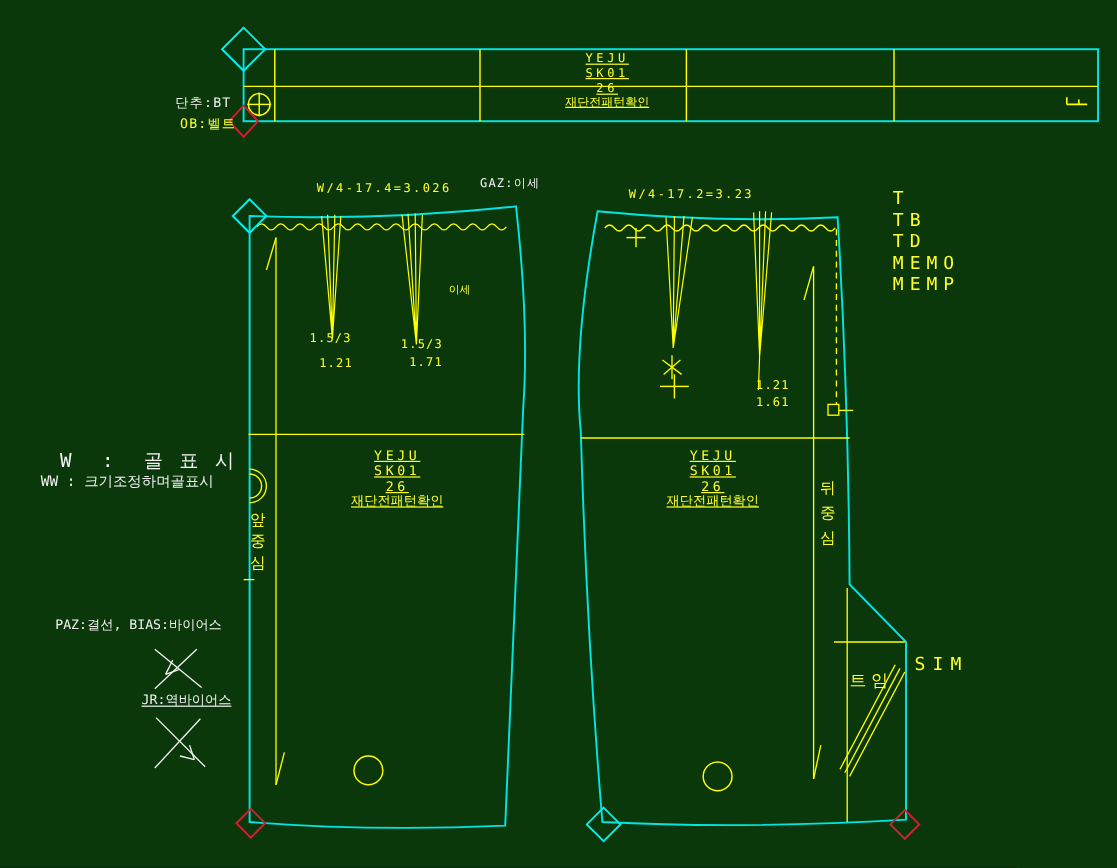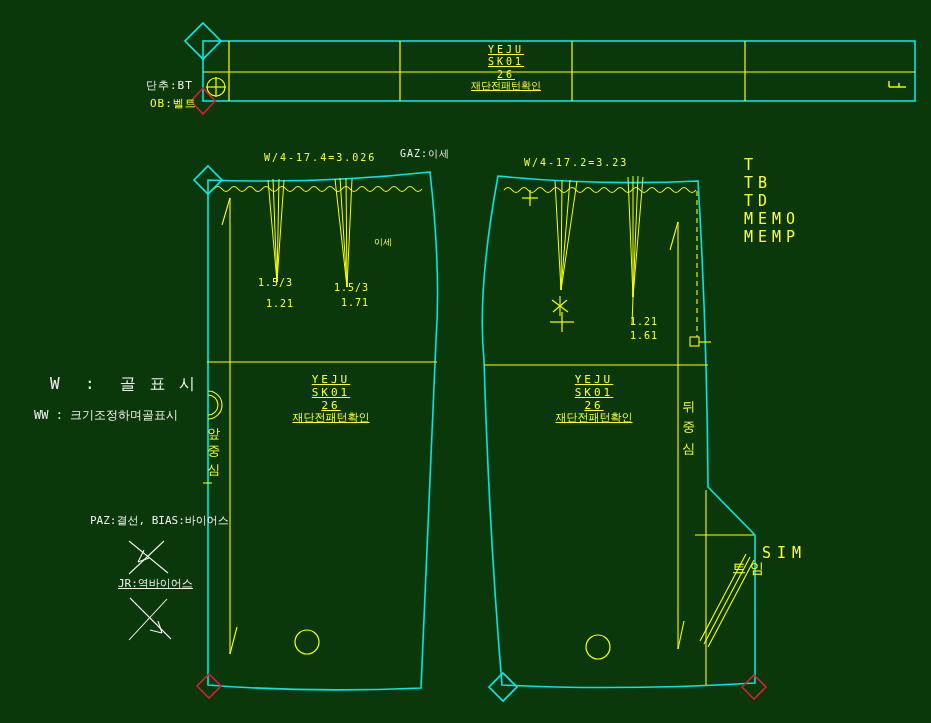--- a/index.html
+++ b/index.html
@@ -147,21 +147,21 @@
 
   <div class="menu-col yel" style="left:744px;top:156px;">
     <div>T</div>
     <div>TB</div>
     <div>TD</div>
     <div>MEMO</div>
     <div>MEMP</div>
   </div>
 
   <div class="lbl wht" style="left:50px;top:375px;font-size:16px;letter-spacing:2px;">W  :  골 표 시</div>
-  <div class="lbl wht" style="left:34px;top:395px;font-size:12px;margin-top:14px;">WW : 크기조정하며골표시</div>
+  <div class="lbl wht" style="left:34px;top:395px;font-size:12px;">WW : 크기조정하며골표시</div>
 
   <div class="lbl yel ctr" style="left:331px;top:374px;font-size:11px;letter-spacing:3px;">YEJU</div>
   <div class="lbl yel ctr" style="left:331px;top:387px;font-size:11px;letter-spacing:3px;">SK01</div>
   <div class="lbl yel ctr" style="left:331px;top:400px;font-size:11px;letter-spacing:3px;">26</div>
   <div class="lbl yel ctr" style="left:331px;top:412px;font-size:11px;">재단전패턴확인</div>
 
   <div class="lbl yel ctr" style="left:594px;top:374px;font-size:11px;letter-spacing:3px;">YEJU</div>
   <div class="lbl yel ctr" style="left:594px;top:387px;font-size:11px;letter-spacing:3px;">SK01</div>
   <div class="lbl yel ctr" style="left:594px;top:400px;font-size:11px;letter-spacing:3px;">26</div>
   <div class="lbl yel ctr" style="left:594px;top:412px;font-size:11px;">재단전패턴확인</div>
@@ -170,19 +170,19 @@
   <div class="lbl yel vert" style="left:681px;top:391px;font-size:13px;letter-spacing:8px;">뒤중심</div>
 
   <div class="lbl yel" style="left:258px;top:277px;font-size:10px;letter-spacing:1px;">1.5/3</div>
   <div class="lbl yel" style="left:266px;top:298px;font-size:10px;letter-spacing:1px;">1.21</div>
   <div class="lbl yel" style="left:334px;top:282px;font-size:10px;letter-spacing:1px;">1.5/3</div>
   <div class="lbl yel" style="left:341px;top:297px;font-size:10px;letter-spacing:1px;">1.71</div>
 
   <div class="lbl yel" style="left:630px;top:302px;font-size:10px;letter-spacing:1px;margin-top:28px;">1.61</div>
   <div class="lbl yel" style="left:630px;top:316px;font-size:10px;letter-spacing:1px;">1.21</div>
 
-  <div class="lbl wht" style="left:46px;top:515px;font-size:11px;margin-left:44px;">PAZ:결선, BIAS:바이어스</div>
+  <div class="lbl wht" style="left:46px;top:515px;font-size:11px;">PAZ:결선, BIAS:바이어스</div>
   <div class="lbl wht" style="left:118px;top:578px;font-size:11px;text-decoration:underline;">JR:역바이어스</div>
 
-  <div class="lbl yel" style="left:708px;top:561px;font-size:14px;letter-spacing:4px;margin-left:24px;">트임</div>
+  <div class="lbl yel" style="left:708px;top:561px;font-size:14px;letter-spacing:4px;">트임</div>
   <div class="lbl yel" style="left:762px;top:545px;font-size:15px;letter-spacing:6px;">SIM</div>
 
 </div>
 
 </body></html>

